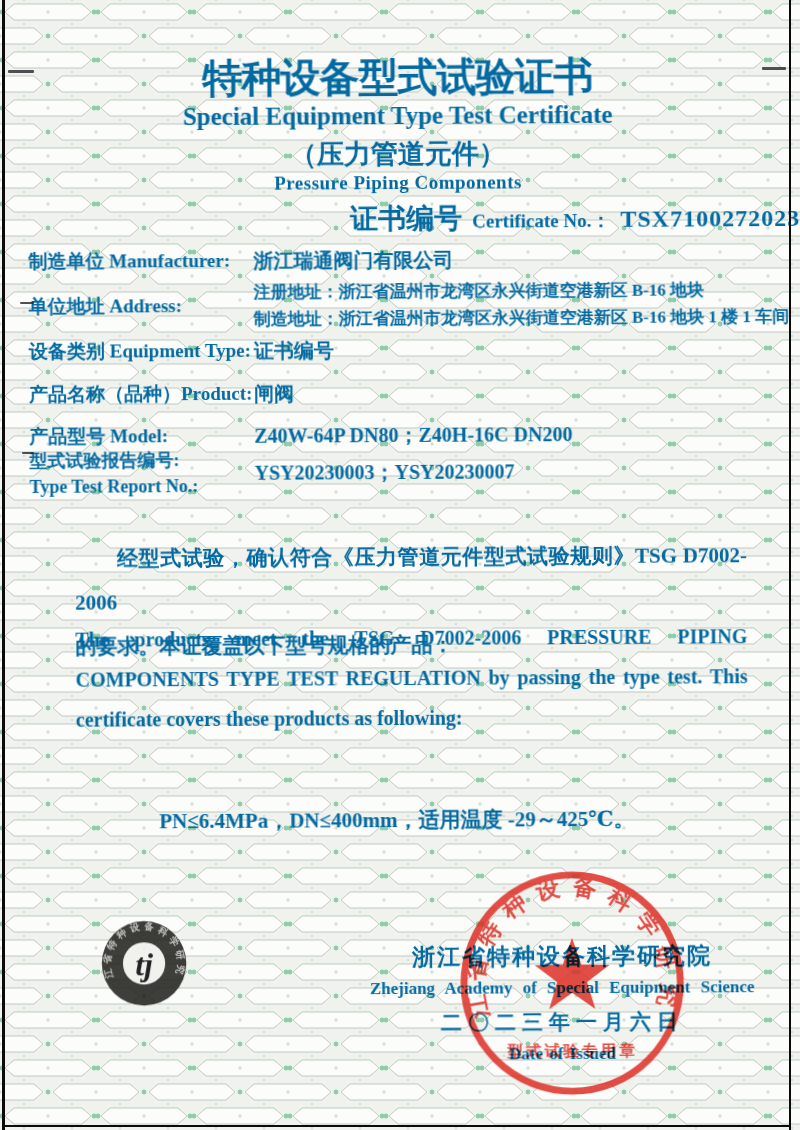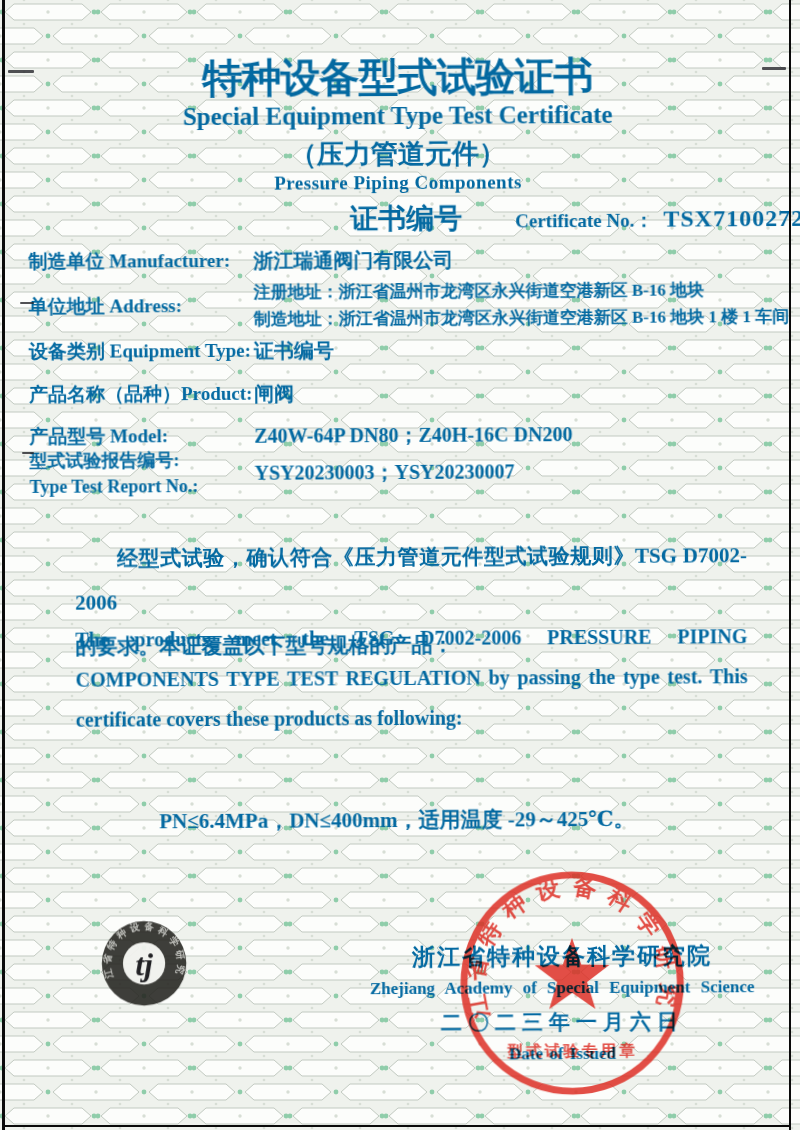--- a/index.html
+++ b/index.html
@@ -17,21 +17,21 @@
   .artifact{position:absolute;background:#26262a;opacity:.8;z-index:2;border-radius:1px;}
 
   .title-cn{position:absolute;top:50px;left:0;width:100%;text-align:center;
     font-size:40px;letter-spacing:-1px;}
   .title-en{position:absolute;top:102px;left:0;width:100%;text-align:center;font-size:25px;}
   .subtitle-cn{position:absolute;top:136px;left:0;width:100%;text-align:center;font-size:27px;}
   .subtitle-en{position:absolute;top:172px;left:0;width:100%;text-align:center;font-size:19px;letter-spacing:.5px;}
 
   .cert-line{position:absolute;top:200px;left:352px;display:flex;align-items:baseline;gap:10px;white-space:nowrap;}
   .cert-line .cn{font-size:28px;}
-  .cert-line .en{font-size:19px;margin-left:43px;}
+  .cert-line .en{font-size:19px;}
   .cert-line .num{font-size:24px;letter-spacing:1px;}
 
   .frow{position:absolute;left:30px;right:28px;display:flex;align-items:flex-start;}
   .flabel{flex:0 0 225px;font-size:19px;line-height:26px;}
   .fvalue{font-size:20px;line-height:26px;}
   .frow-center{align-items:center;}
   .fvalue-sm div{font-size:17px;line-height:27px;white-space:nowrap;}
   .flabel-2l div{font-size:18px;line-height:26px;white-space:nowrap;}
 
   .para{position:absolute;left:75px;width:672px;}

